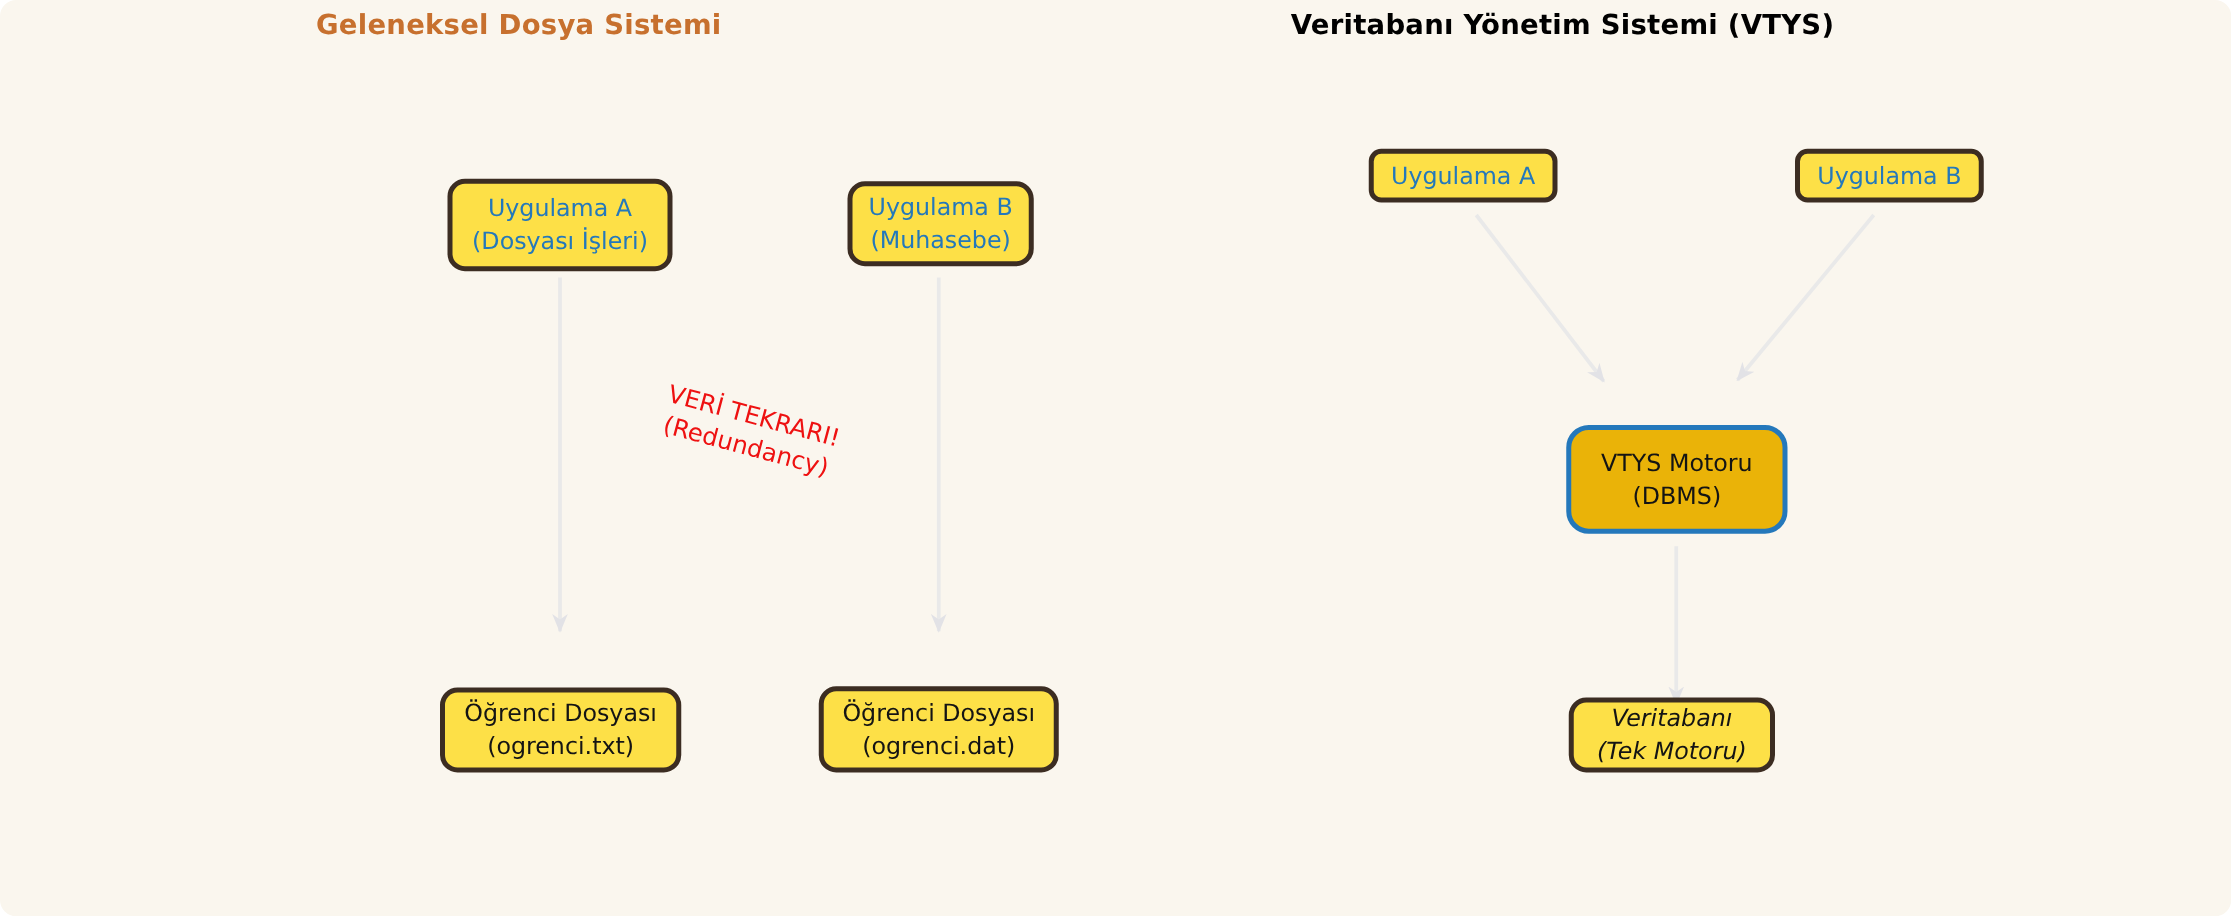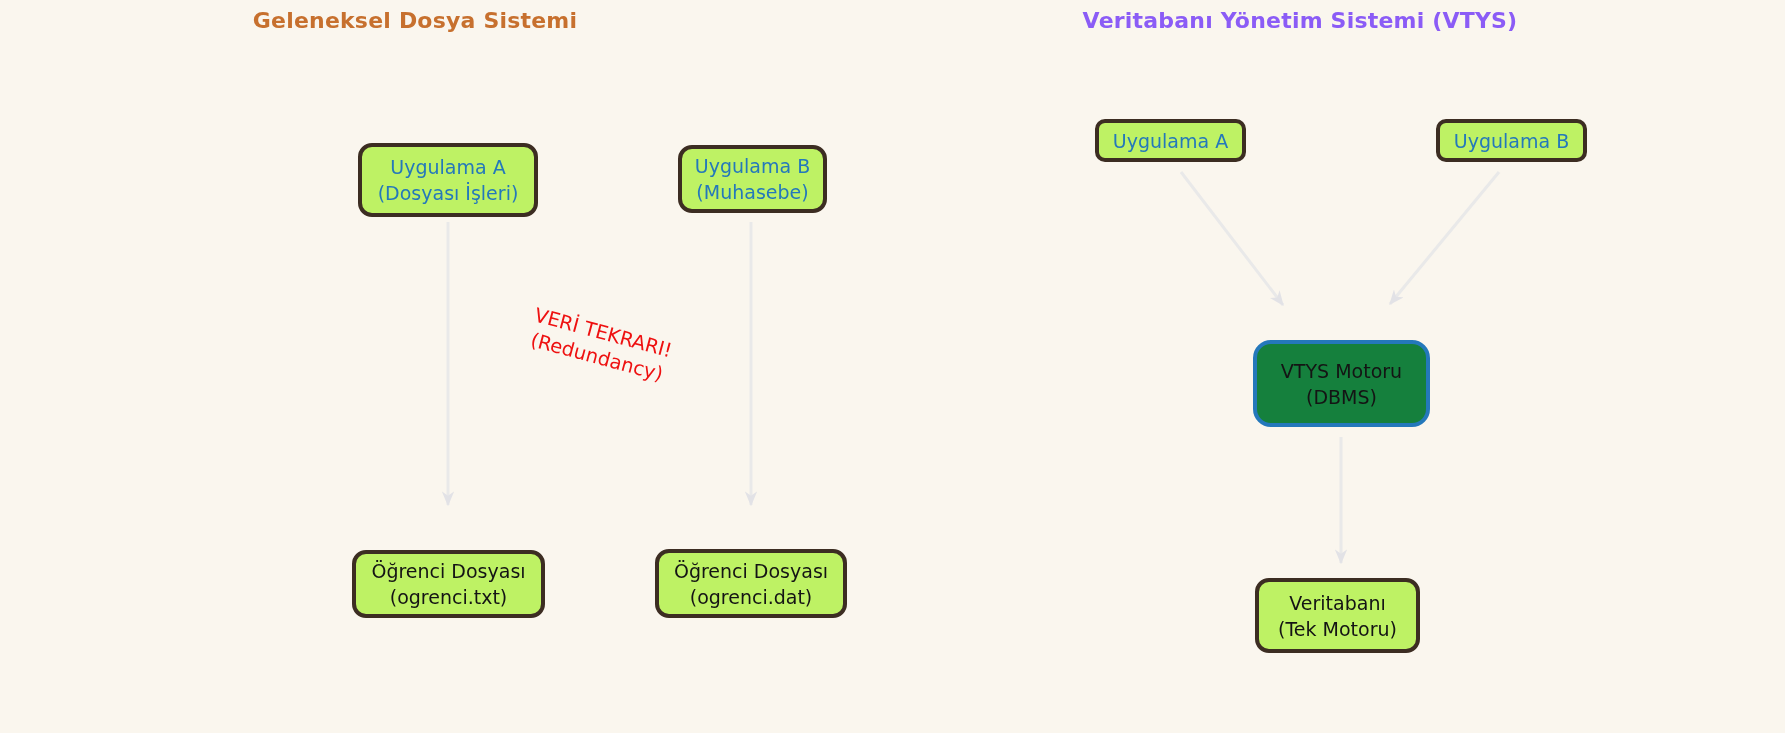--- a/index.html
+++ b/index.html
@@ -4,59 +4,60 @@
 <style>
   html, body { margin: 0; padding: 0; }
   body { font-family: "DejaVu Sans", "Liberation Sans", sans-serif; }
 
   .canvas {
     position: relative;
     width: 1785px;
     height: 733px;
     background: #faf6ee;
     overflow: hidden;
+    border-radius: 13px;
   }
 
   .arrows {
     position: absolute;
     left: 0; top: 0;
     width: 1785px; height: 733px;
     pointer-events: none;
   }
 
   .panel-title {
     position: absolute;
     text-align: center;
     font-size: 22px;
     font-weight: bold;
     letter-spacing: 0.2px;
   }
   .panel-title.left  { left: 175px;  top: 8px; width: 480px; color: #c7702e; }
-  .panel-title.right { left: 1055px; top: 8px; width: 490px; color: #8b5cf6; }
+  .panel-title.right { left: 1005px; top: 8px; width: 490px; color: #000000; }
 
   .node {
     position: absolute;
     box-sizing: border-box;
-    background: #bef264;
+    background: #fde047;
     border: 4px solid #3c2d22;
     border-radius: 14px;
     display: flex;
     flex-direction: column;
     align-items: center;
     justify-content: center;
     text-align: center;
     font-size: 19px;
     line-height: 26px;
     color: #141414;
   }
   .node.blue-text { color: #2478bb; }
   .node.small { border-radius: 10px; }
   .node.engine {
     border-color: #2478bb;
-    background: #15803d;
+    background: #eab308;
     border-radius: 18px;
   }
 
   .warning {
     position: absolute;
     left: 600px;
     top: 345px;
     transform: translate(-50%, -50%) rotate(15deg);
     color: #ee1111;
     font-size: 19.5px;
@@ -117,18 +118,18 @@
 
   <div class="node blue-text small" style="left:1436px; top:119px; width:151px; height:43px;">
     <span>Uygulama B</span>
   </div>
 
   <div class="node engine" style="left:1253px; top:340px; width:177px; height:87px;">
     <span>VTYS Motoru</span>
     <span>(DBMS)</span>
   </div>
 
-  <div class="node" style="left:1255px; top:578px; width:165px; height:75px;">
+  <div class="node" style="left:1255px; top:558px; width:165px; height:60px;font-style:italic;">
     <span>Veritabanı</span>
     <span>(Tek Motoru)</span>
   </div>
 
 </div>
 
 </body></html>

